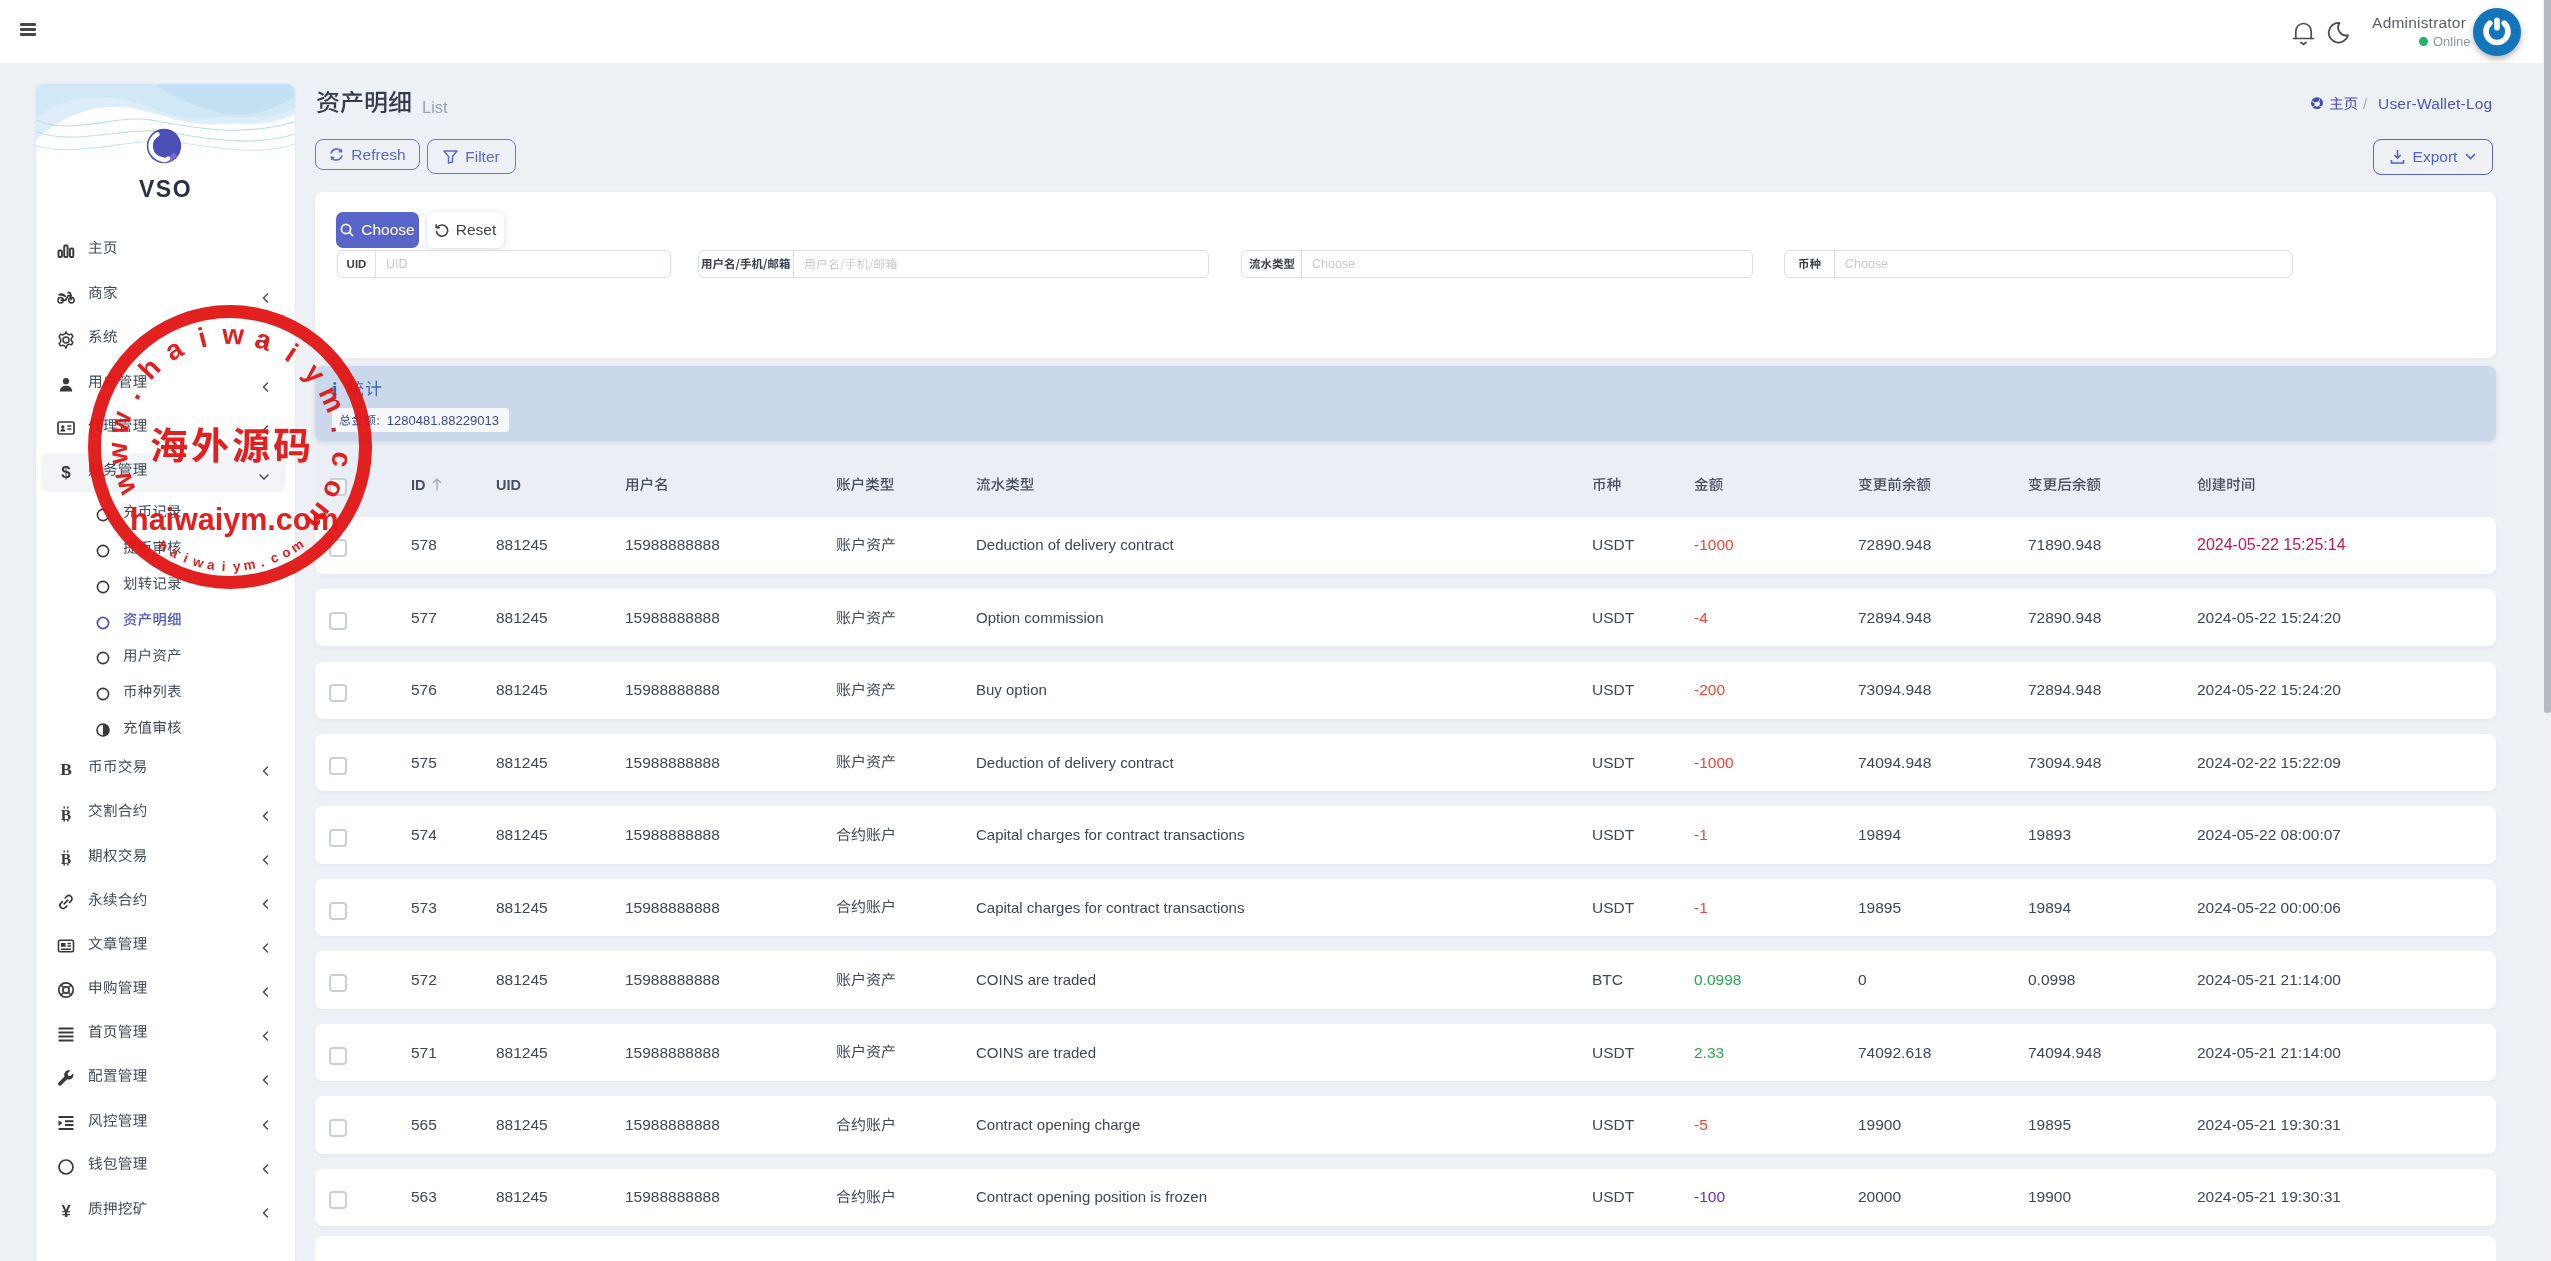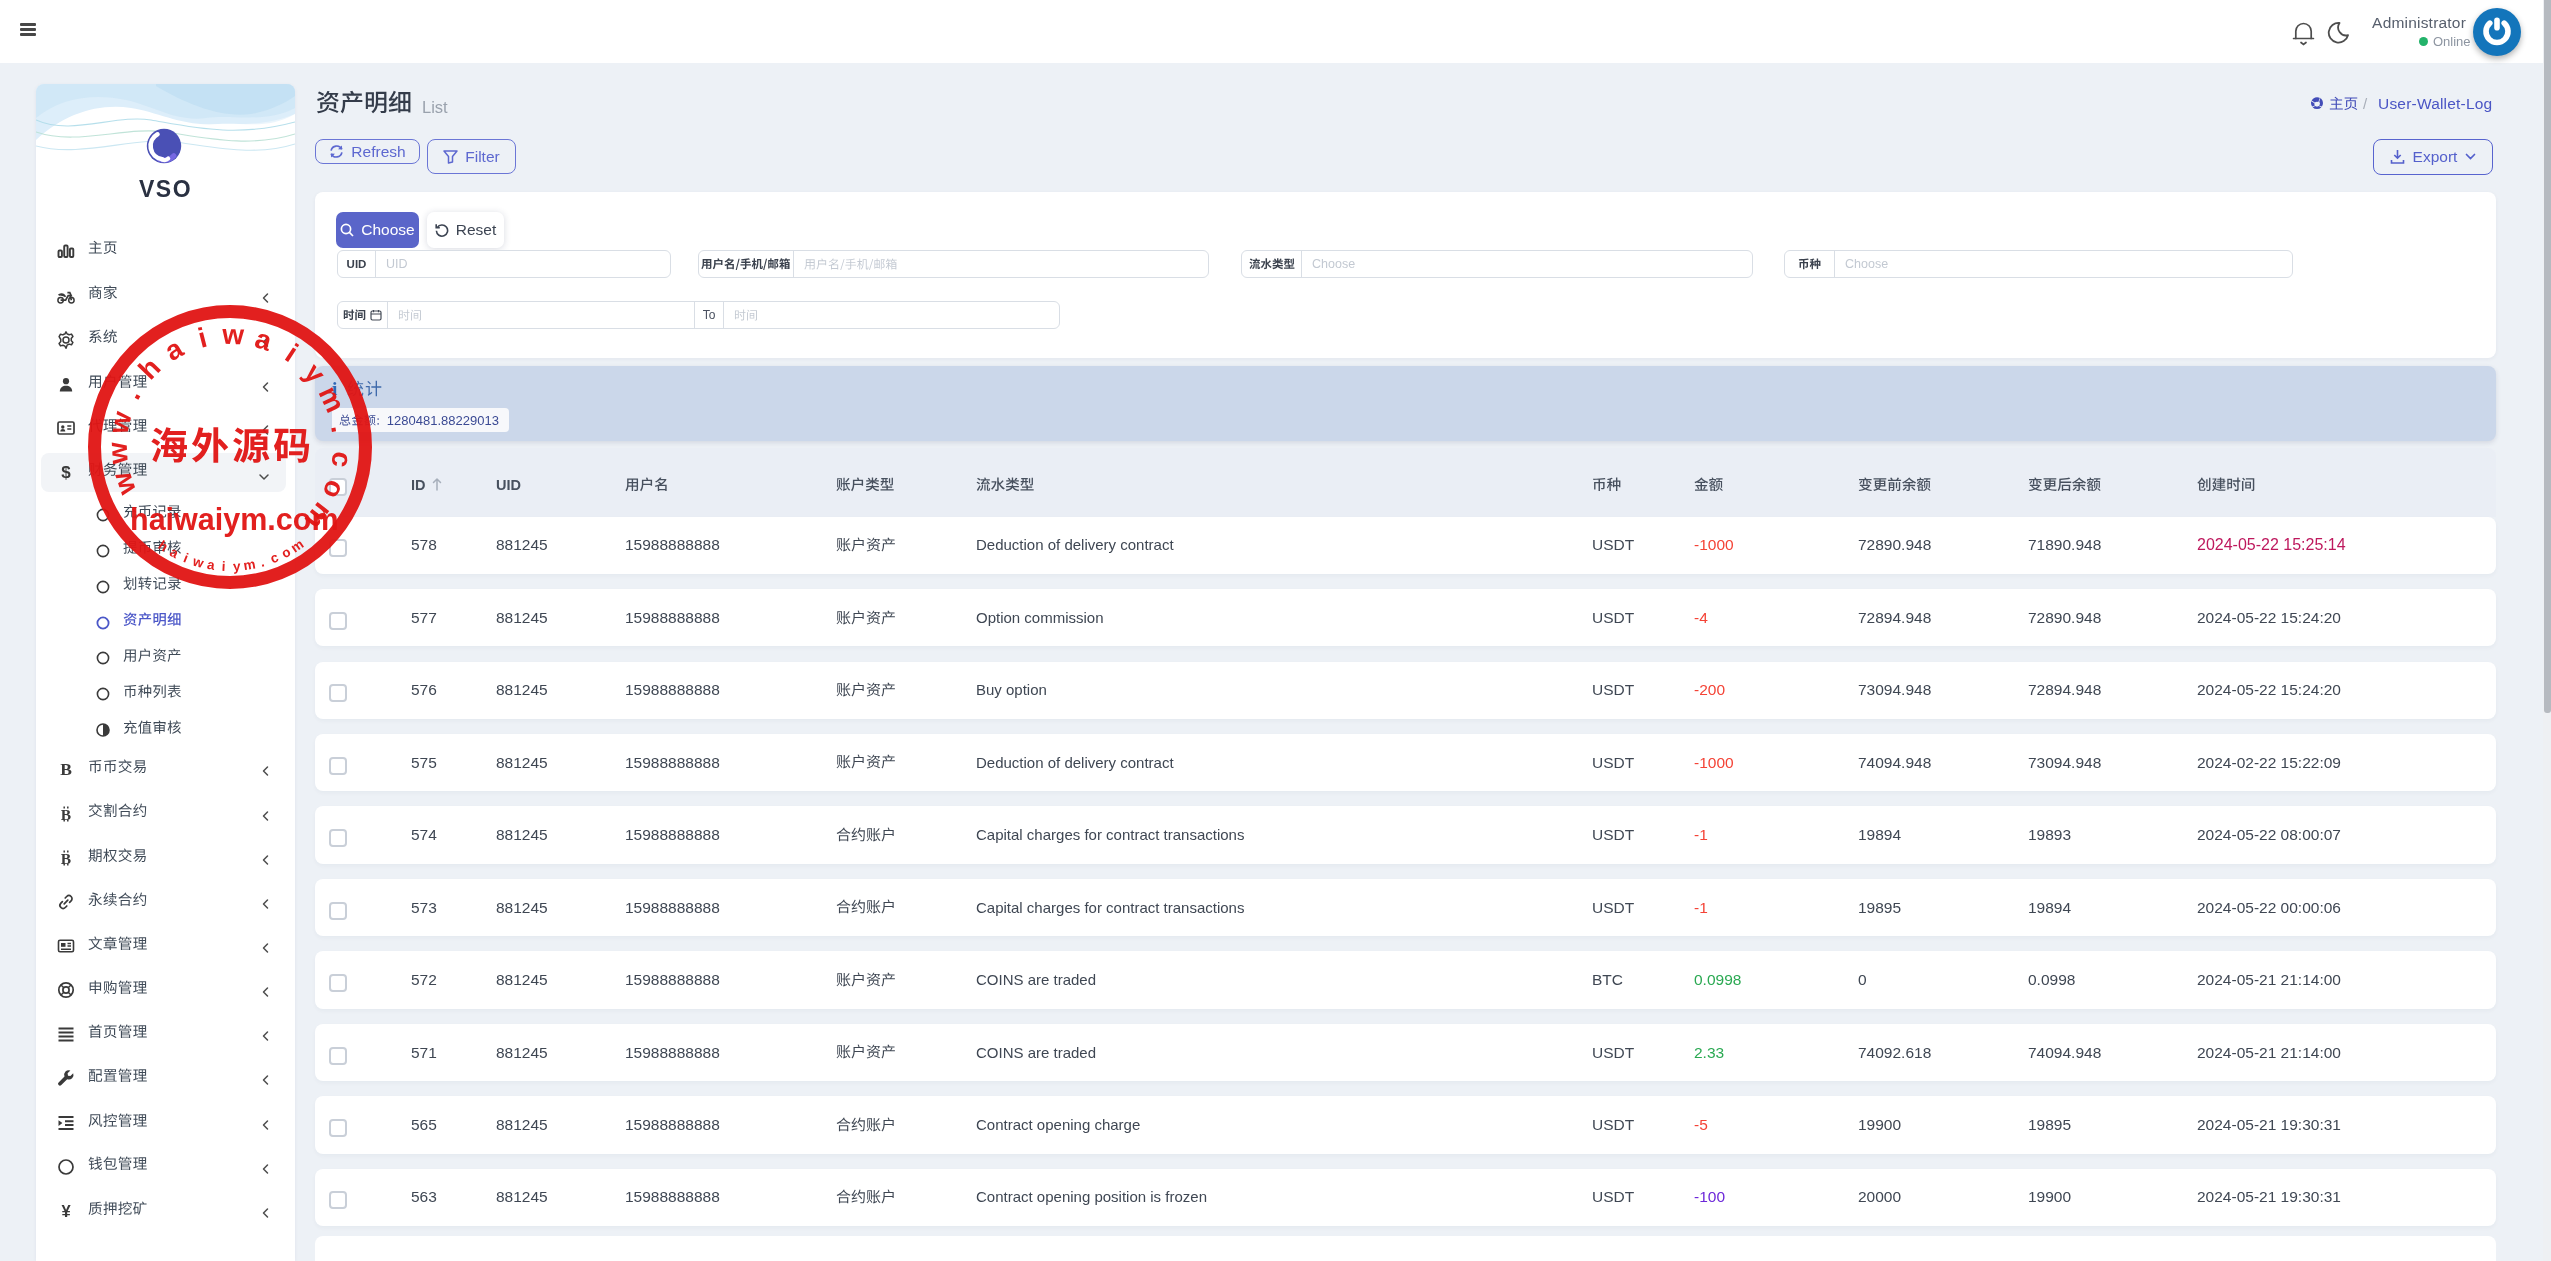--- a/index.html
+++ b/index.html
@@ -347,21 +347,21 @@
         <path d="M9.8 2 L8.3 6 A3.2 3.2 0 0 0 7 5.7 A3.2 3.2 0 0 0 4.8 6.6 L1.6 4.6 A6 6 0 0 1 9.8 2 Z" fill="#424cb8"></path>
         <path d="M1.3 5.3 L4.4 7.2 A3.2 3.2 0 0 0 4.9 9.4 L2.1 10.5 A6 6 0 0 1 1 7 A6 6 0 0 1 1.3 5.3 Z" fill="#424cb8"></path>
         <path d="M2.6 11.2 A6 6 0 0 0 11.4 11.2 L8.7 10 A3.2 3.2 0 0 1 5.3 10 Z" fill="#424cb8"></path>
       </svg></div>
     <div style="position:absolute;left:2329.0px;top:95.5px;"><svg width="29.2" height="14.6" viewBox="0 -880 2000 1000" fill="#424cb8">
         <use href="#g0" x="0"></use>
         <use href="#g1" x="1000"></use>
       </svg></div>
     <div style="position:absolute;left:2363px;top:95px;font-size:15px;color:#a8aeb8">/</div>
     <div style="position:absolute;left:2378px;top:95px;font-size:15.5px;color:#4a55c5;letter-spacing:.2px">User-Wallet-Log</div>
-    <div style="position:absolute;left:315px;top:139px;width:105px;height:25px;border:1.6px solid #6b76d6;border-radius:8px;display:flex;align-items:center;justify-content:center;gap:7px;color:#5d68d0;font-size:15.5px">
+    <div style="position:absolute;left:315px;top:139px;width:105px;height:31px;border:1.6px solid #6b76d6;border-radius:8px;display:flex;align-items:center;justify-content:center;gap:7px;color:#5d68d0;font-size:15.5px">
       <svg width="15" height="15" viewBox="0 0 15 15">
         <g fill="none" stroke="#5d68d0" stroke-width="1.7">
           <path d="M2.2 9.8 A5.7 5.7 0 0 0 12.9 8.4 M12.8 5.2 A5.7 5.7 0 0 0 2.1 6.6"></path>
         </g>
         <path d="M12.9 1.4 L13.2 5.6 L9 5.3 Z M2.1 13.6 L1.8 9.4 L6 9.7 Z" fill="#5d68d0"></path>
       </svg>
       <span>Refresh</span>
     </div>
     <div style="position:absolute;left:427px;top:139px;width:89px;height:35px;border:1.6px solid #6b76d6;border-radius:8px;display:flex;align-items:center;justify-content:center;gap:7px;color:#5d68d0;font-size:15.5px">
       <svg width="15" height="14" viewBox="0 0 15 14">
@@ -444,47 +444,20 @@
       <div style="flex:1;display:flex;align-items:center;padding-left:10px;color:#c3c9d2;font-size:12.5px">Choose</div>
     </div>
     <div style="position:absolute;left:1784.0px;top:250.0px;width:509.0px;height:28px;border:1px solid #d9dee5;border-radius:6px;background:#fff;display:flex;align-items:stretch">
       <div style="width:50.0px;border-right:1px solid #d9dee5;display:flex;align-items:center;justify-content:center;flex:none">
         <svg width="23.0" height="11.5" viewBox="0 -880 2000 1000" fill="#3a414d">
           <use href="#g74" x="0"></use>
           <use href="#g75" x="1000"></use>
         </svg>
       </div>
       <div style="flex:1;display:flex;align-items:center;padding-left:10px;color:#c3c9d2;font-size:12.5px">Choose</div>
-    </div>
-    <div style="position:absolute;left:337px;top:301px;width:723px;height:28px;border:1px solid #d9dee5;border-radius:6px;background:#fff;display:flex;align-items:stretch">
-      <div style="width:50px;border-right:1px solid #d9dee5;display:flex;align-items:center;justify-content:center;flex:none">
-        <svg width="23.0" height="11.5" viewBox="0 -880 2000 1000" fill="#3a414d">
-          <use href="#g76" x="0"></use>
-          <use href="#g77" x="1000"></use>
-        </svg>
-        <svg width="12" height="12" viewBox="0 0 12 12" style="margin-left:4px">
-          <g fill="none" stroke="#444b57" stroke-width="1.2">
-            <rect x="1" y="2" width="10" height="9" rx="1.4"></rect>
-            <path d="M1 5 h10 M3.5 1 v2.2 M8.5 1 v2.2"></path>
-          </g>
-        </svg>
-      </div>
-      <div style="flex:1;display:flex;align-items:center;padding-left:10px">
-        <svg width="24.0" height="12.0" viewBox="0 -880 2000 1000" fill="#c3c9d2">
-          <use href="#g78" x="0"></use>
-          <use href="#g79" x="1000"></use>
-        </svg>
-      </div>
-      <div style="width:30px;border-left:1px solid #d9dee5;border-right:1px solid #d9dee5;display:flex;align-items:center;justify-content:center;color:#4a5160;font-size:12px;flex:none">To</div>
-      <div style="width:335px;display:flex;align-items:center;padding-left:10px;flex:none">
-        <svg width="24.0" height="12.0" viewBox="0 -880 2000 1000" fill="#c3c9d2">
-          <use href="#g78" x="0"></use>
-          <use href="#g79" x="1000"></use>
-        </svg>
-      </div>
     </div>
     <div style="position:absolute;left:315px;top:366px;width:2181px;height:75px;background:#cbd7ea;border-radius:8px;box-shadow:0 2px 5px rgba(30,40,80,.12)"></div>
     <div style="position:absolute;left:332px;top:378px;font-family:'Liberation Serif',serif;font-weight:bold;font-size:19.5px;color:#2d66b5">i</div>
     <div style="position:absolute;left:347.0px;top:379.5px;"><svg width="35.0" height="17.0" viewBox="0 -880 2060 1000" fill="#3e69ab">
         <use href="#g5" x="0"></use>
         <use href="#g80" x="1060"></use>
       </svg></div>
     <div style="position:absolute;left:332px;top:408px;width:177px;height:24px;background:#f7f8fb;border-radius:4px;display:flex;align-items:center;padding-left:7px;gap:7px">
       <svg width="40.8" height="12.0" viewBox="0 -880 3398 1000" fill="#3b4a94">
         <use href="#g81" x="0"></use>

